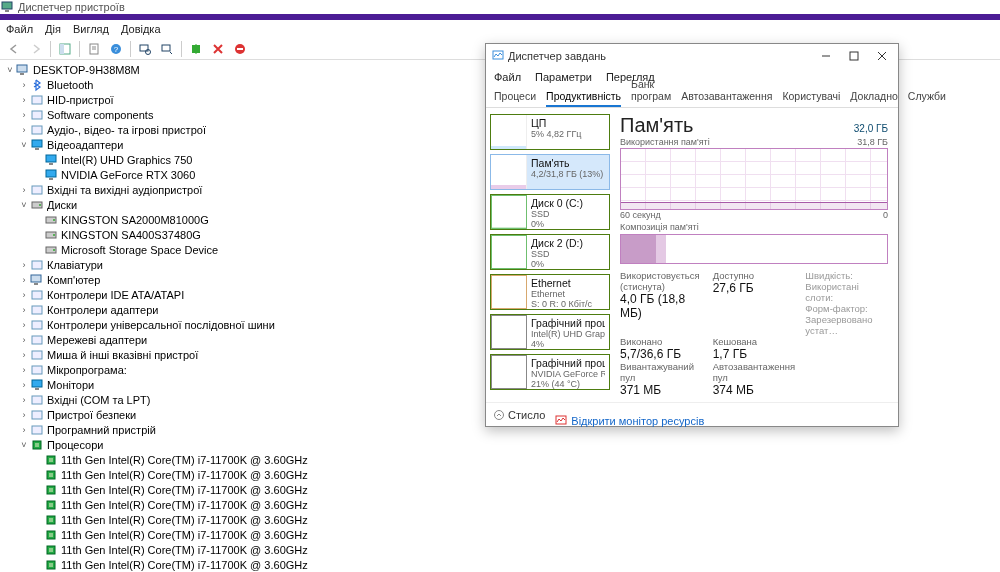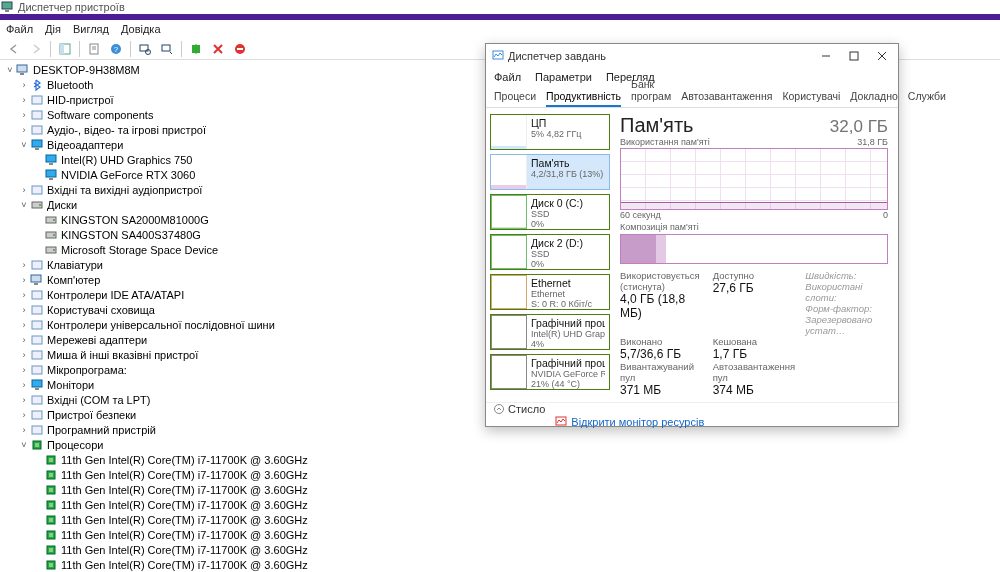--- a/index.html
+++ b/index.html
@@ -45,33 +45,33 @@
   .sw.mem { background: linear-gradient(to top, #e9cce9 13%, #fff 13%); }
   .sw.d0 { background: linear-gradient(to top, #cfeccf 2%, #fff 2%); border: 1px solid #6fbf6f; }
   .sw.d2 { background: #fff; border: 1px solid #6fbf6f; }
   .sw.eth { background: #fff; border: 1px solid #d7a86e; }
   .sw.gpu0 { background: #fff; border: 1px solid #888; }
   .sw.gpu1 { background: #fff; border: 1px solid #888; }
 
   .tm-main { flex: 1; padding: 6px 10px 4px 6px; display: flex; flex-direction: column; }
   .tm-head { display: flex; justify-content: space-between; align-items: baseline; }
   .tm-head .h1 { font-size: 20px; font-weight: 400; color: #222; }
-  .tm-head .h2 { font-size: 17px; color: #737373; }
+  .tm-head .h2 { font-size: 10px; color: #0c4a6e; }
   .graph-label { font-size: 9px; color: #666; display: flex; justify-content: space-between; margin-top: 0; }
   .graph { height: 62px; border: 1px solid #c080c0; background: repeating-linear-gradient(to right, transparent, transparent 24px, #f0dff0 24px, #f0dff0 25px), repeating-linear-gradient(to bottom, transparent, transparent 12px, #f0dff0 12px, #f0dff0 13px); position: relative; margin-top: 1px; }
   .graph .fill { position: absolute; left: 0; bottom: 0; width: 100%; height: 12%; background: rgba(168, 90, 168, 0.15); border-top: 1px solid #a85aa8; }
   .graph2 { height: 30px; border: 1px solid #c080c0; margin-top: 2px; position: relative; overflow: hidden; }
   .graph2 .bar { position: absolute; top: 0; bottom: 0; background: #e4c9e4; }
 
   .stats { display: grid; grid-template-columns: 1fr 1fr 1fr; gap: 0 10px; margin-top: 6px; font-size: 9.5px; }
   .stats .lab { color: #666; }
   .stats .val { color: #111; font-size: 12px; }
-  .stats .col3 .lab { color: #999; font-style: italic; }
-
-  .tm-foot { height: 24px; border-top: 1px solid #eee; display: flex; align-items: flex-start; gap: 10px; padding: 0 8px; }
+  .stats .col3 .lab { color: #999; }
+
+  .tm-foot { height: 24px; border-top: 1px solid #eee; display: flex; align-items: center; gap: 10px; padding: 0 8px; }
   .tm-foot .toggle { display: flex; align-items: center; gap: 4px; color: #333; }
   .tm-foot .link { color: #1366c9; display: flex; align-items: center; gap: 4px; margin-top: 13px; }
 
   svg { display: block; }
 </style>
 </head>
 <body>
 
 <div class="dm-window">
   <div class="dm-title">
@@ -308,21 +308,21 @@
         </span>
     <span>Контролери IDE ATA/ATAPI</span>
   </div>
       <div class="node ind1">
     <span class="arrow">›</span>
     <span class="ic">
           <svg width="14" height="14">
             <rect x="2" y="3" width="10" height="8" fill="#eef" stroke="#69b"></rect>
           </svg>
         </span>
-    <span>Користувачі сховища</span>
+    <span>Контролери адаптери</span>
   </div>
       <div class="node ind1">
     <span class="arrow">›</span>
     <span class="ic">
           <svg width="14" height="14">
             <rect x="2" y="3" width="10" height="8" fill="#eef" stroke="#69b"></rect>
           </svg>
         </span>
     <span>Контролери універсальної послідовної шини</span>
   </div>

